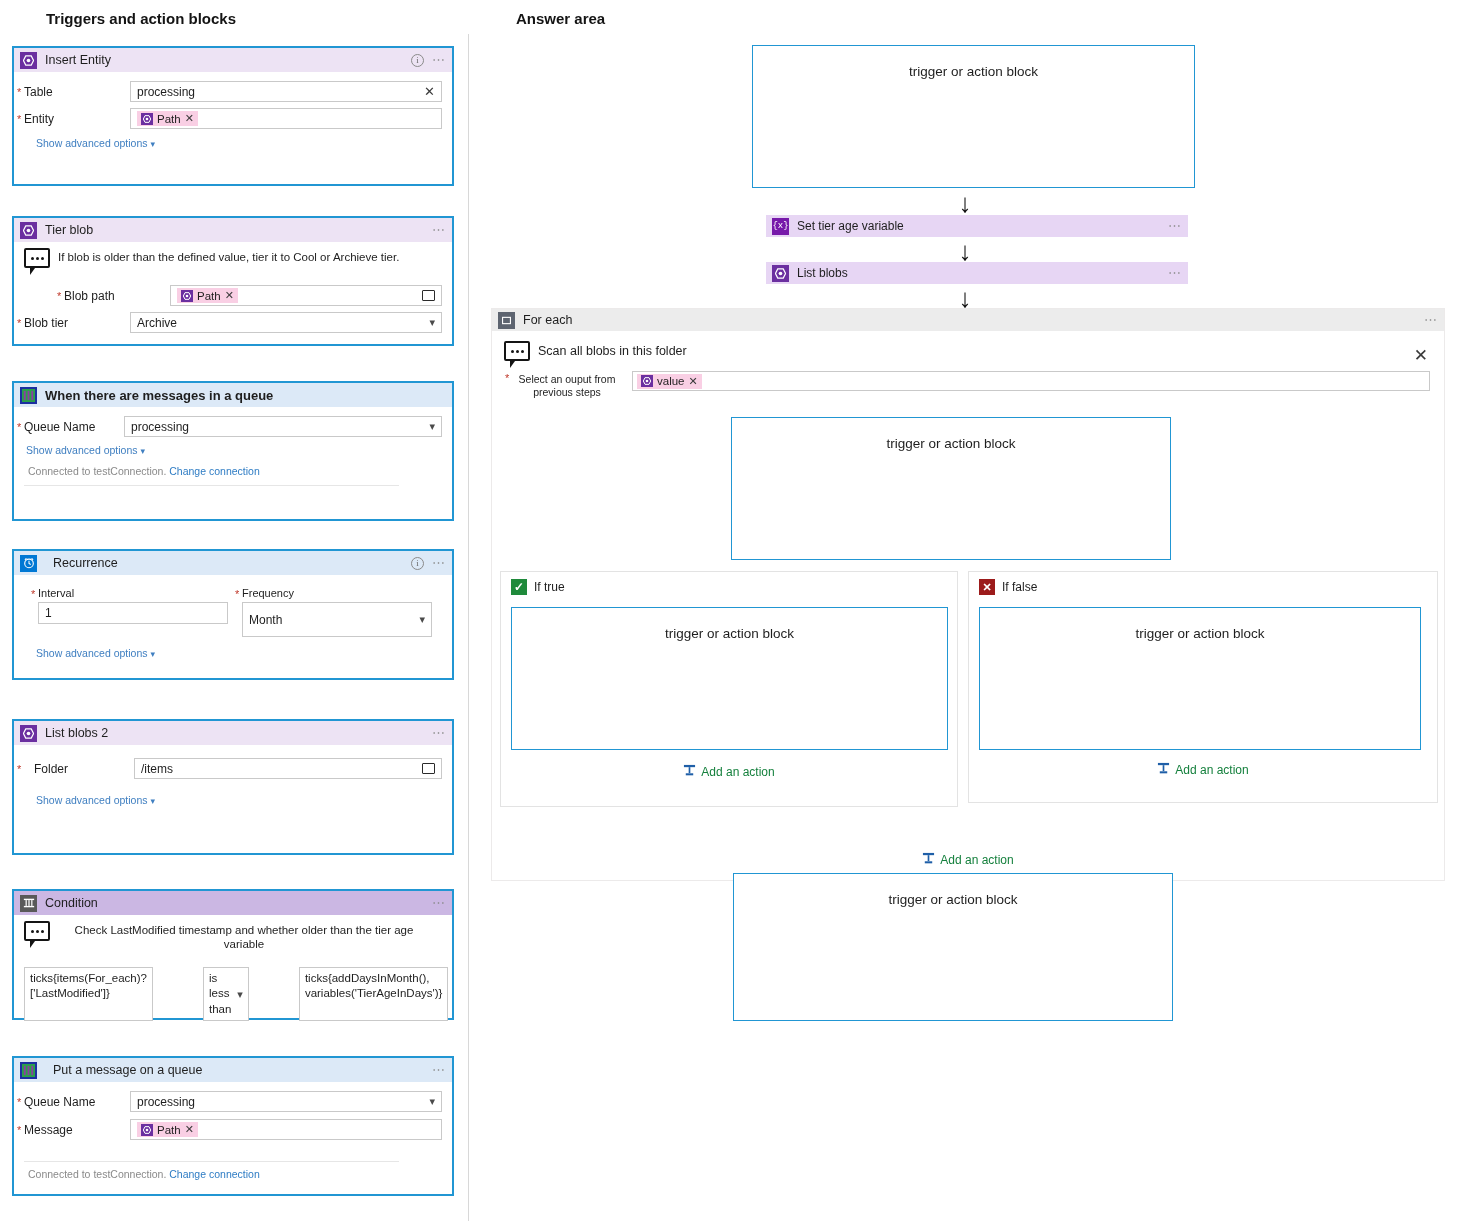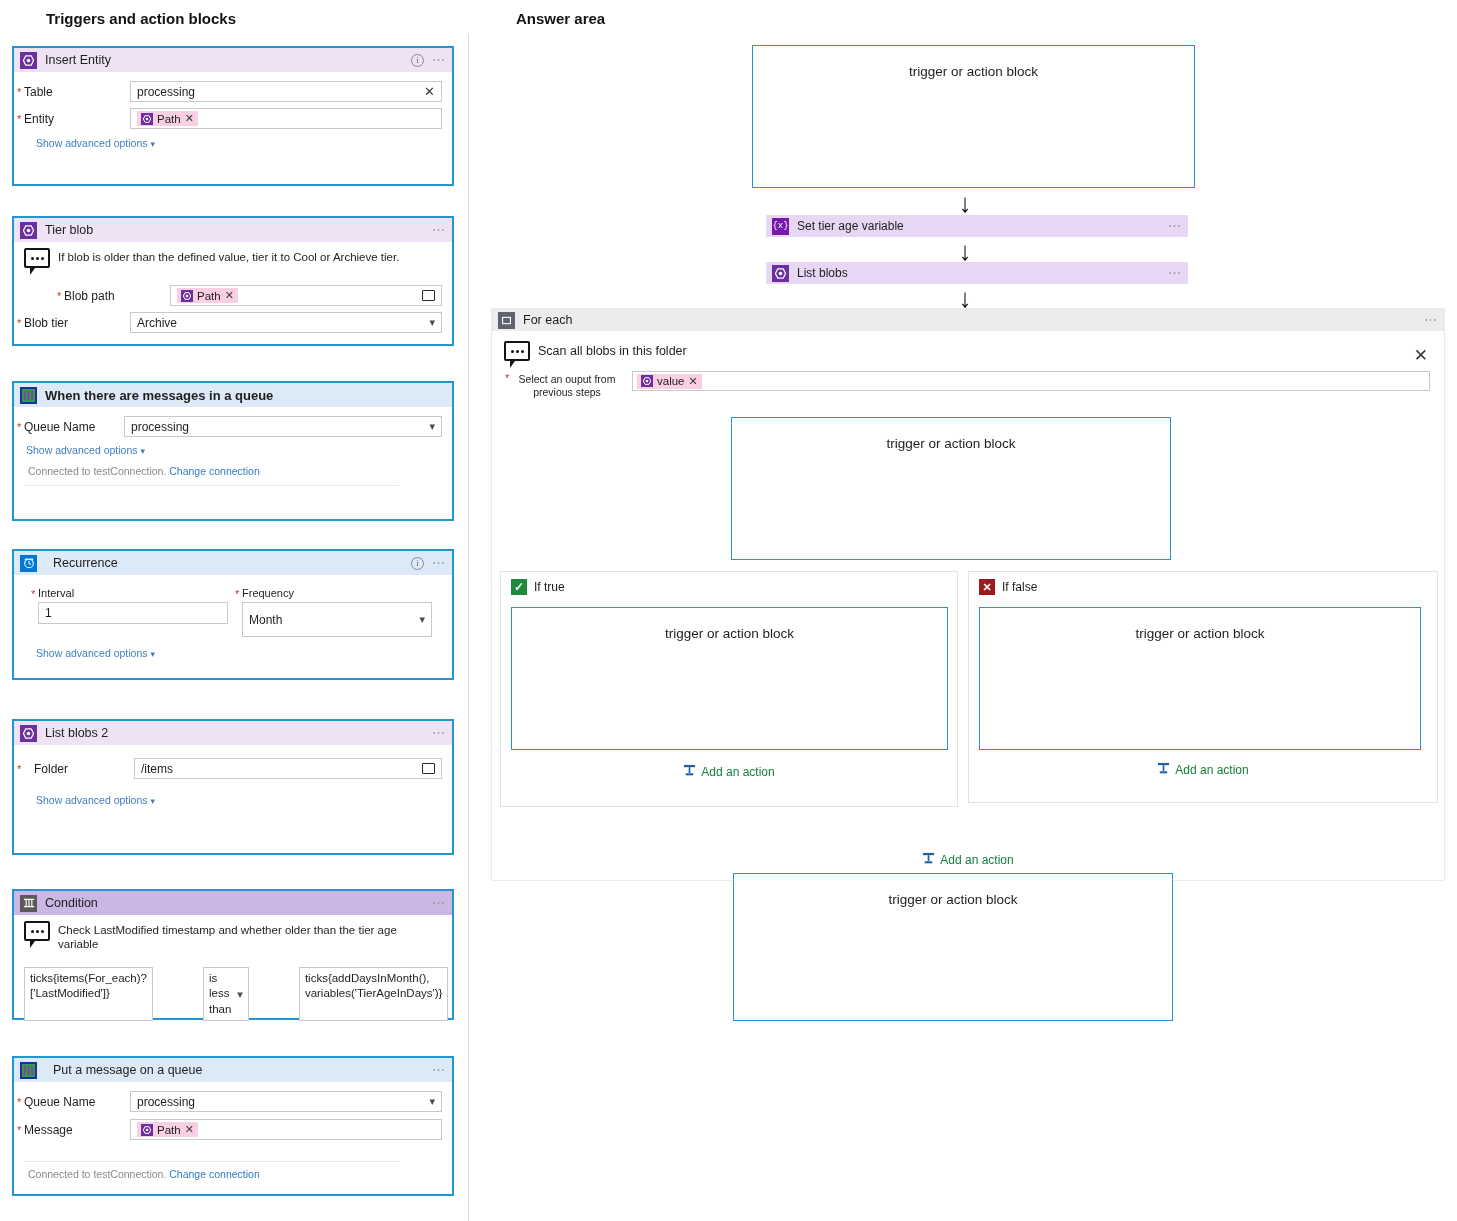--- a/index.html
+++ b/index.html
@@ -354,21 +354,21 @@
           <rect x="3" y="3.6" width="1.4" height="6.8" fill="#fff"></rect>
           <rect x="6.3" y="3.6" width="1.4" height="6.8" fill="#fff"></rect>
           <rect x="9.6" y="3.6" width="1.4" height="6.8" fill="#fff"></rect>
         </svg>
     </span>
     <span class="head-title">Condition</span>
     <span class="head-right">
         <span class="dots">⋯</span>
       </span>
   </div>
-  <div class="desc-row" style="">
+  <div class="desc-row" style="text-align:center;">
     <span class="speech">
         <i></i>
         <i></i>
         <i></i>
       </span>
     <span class="desc-text" style="max-width:372px;">Check LastModified timestamp and whether older than the tier age variable</span>
   </div>
   <div class="expr-row" style="margin-top:9px;">
     <div class="expr-box" style="width:148px;">ticks{items(For_each)?['LastModified']}</div>
     <div class="expr-box expr-op" style="width:98px;margin-left:2px;">

